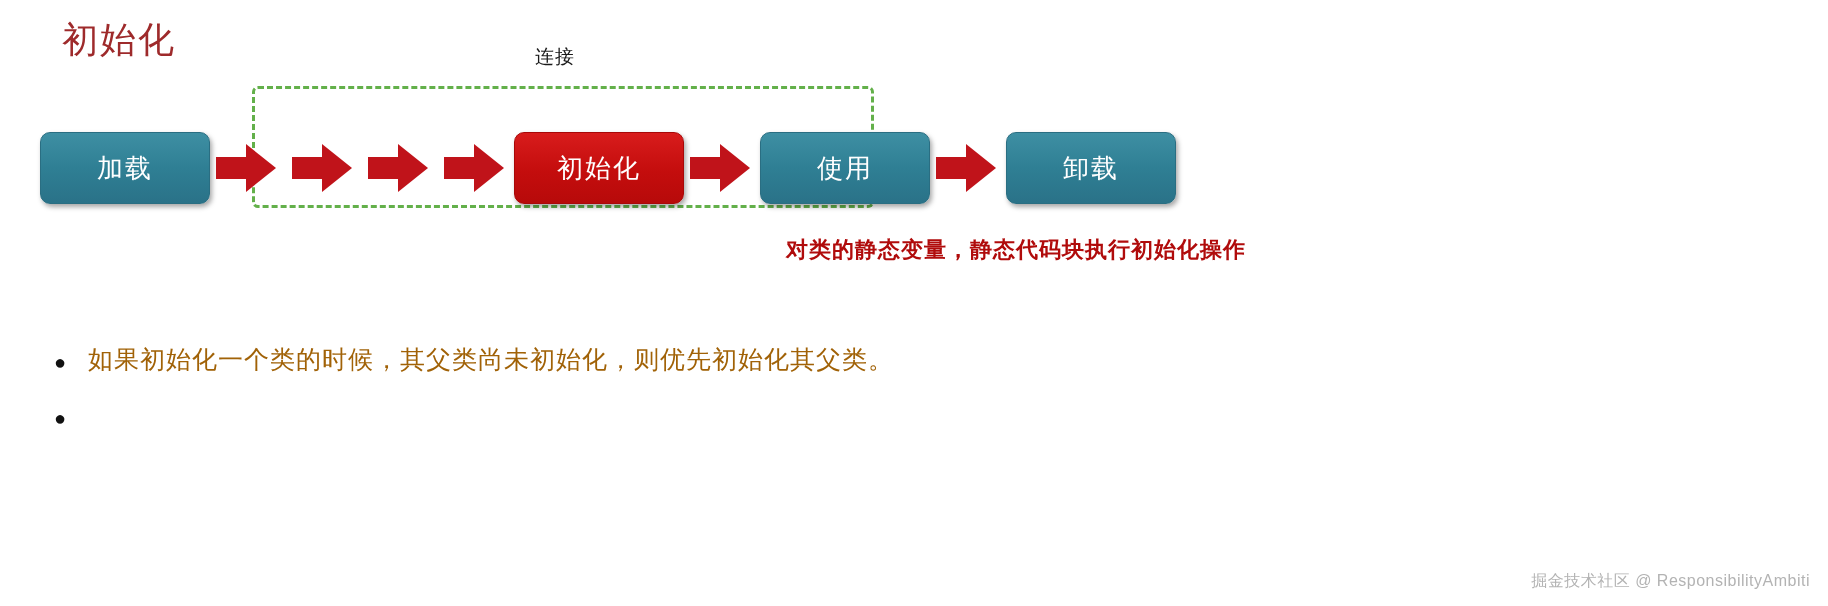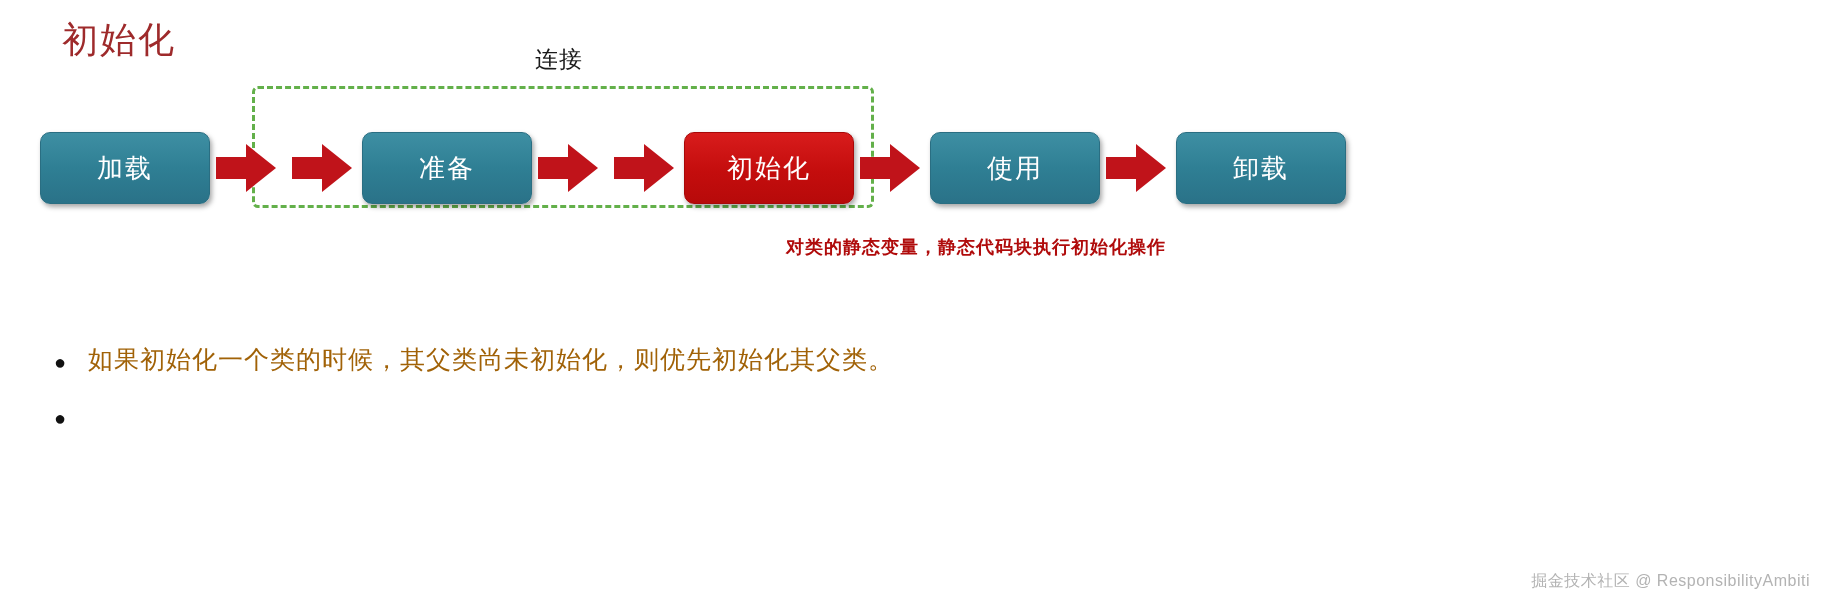--- a/index.html
+++ b/index.html
@@ -96,33 +96,33 @@
     width: 622px;
     height: 122px;
     border: 3px dashed #63b04a;
     border-radius: 6px;
     box-sizing: border-box;
   }
   #link-group-label {
     position: absolute;
     left: 535px;
     top: 44px;
-    font-size: 23px;
+    font-size: 19px;
     color: #1a1a1a;
     font-family: "Liberation Serif", serif;
     letter-spacing: 1px;
     white-space: nowrap;
   }
 
   
   #init-note {
     position: absolute;
     left: 786px;
     top: 235px;
-    font-size: 18px;
+    font-size: 22px;
     font-weight: bold;
     color: #b00b0b;
     font-family: Liberation Sans, sans-serif;
     letter-spacing: 1px;
     white-space: nowrap;
   }
 
   
   #bullets {
     position: absolute;
@@ -181,23 +181,20 @@
   <div class="arrow">
     <div class="shaft"></div>
       <div class="head"></div>
   </div>
 
   <div class="arrow">
     <div class="shaft"></div>
       <div class="head"></div>
   </div>
 
-  <div class="node teal">
-    <span>准备</span>
-  </div>
   <div class="arrow">
     <div class="shaft"></div>
       <div class="head"></div>
   </div>
 
   <div class="arrow">
     <div class="shaft"></div>
       <div class="head"></div>
   </div>
 

